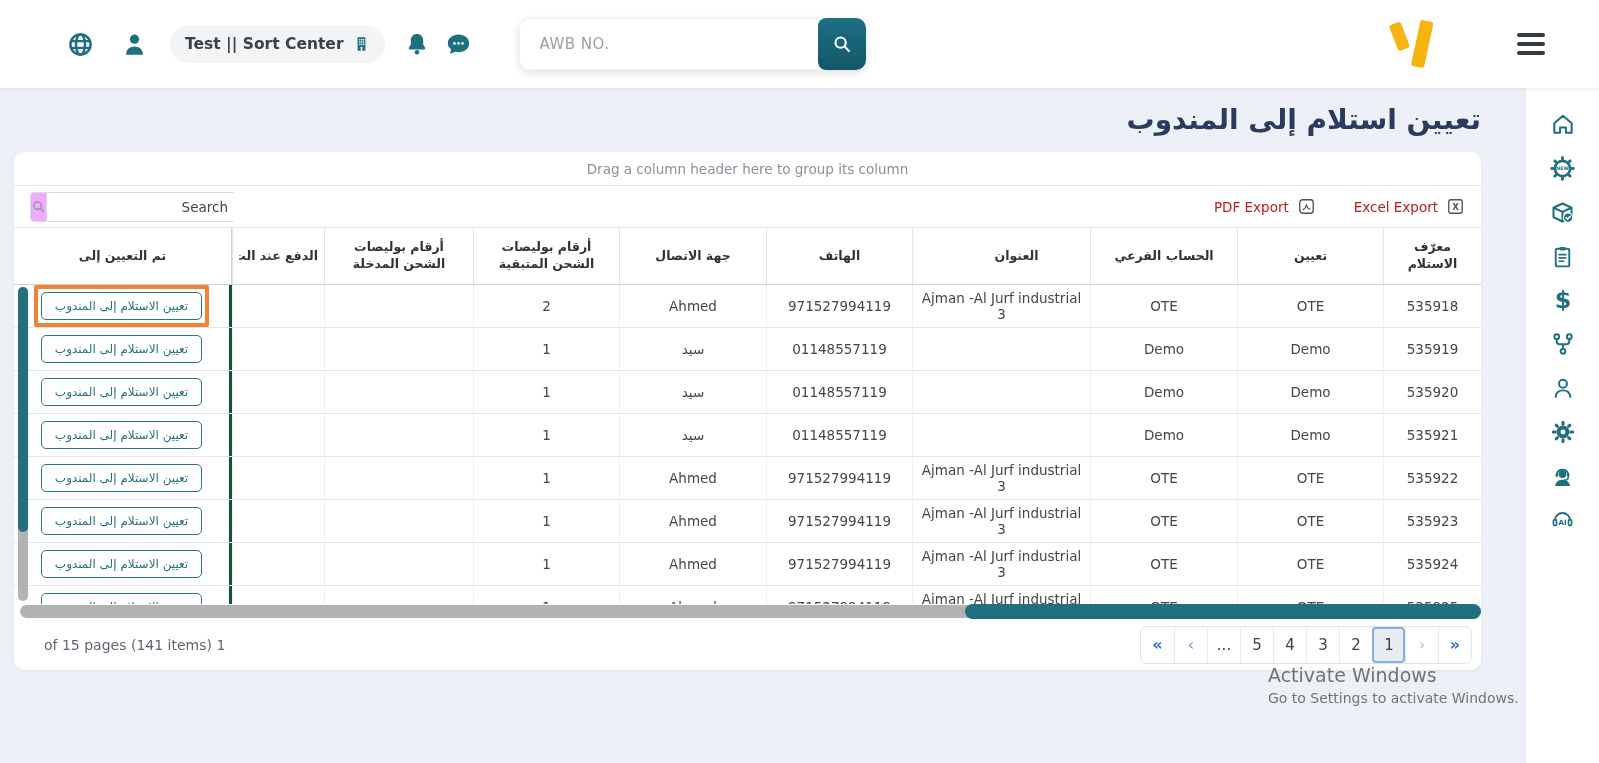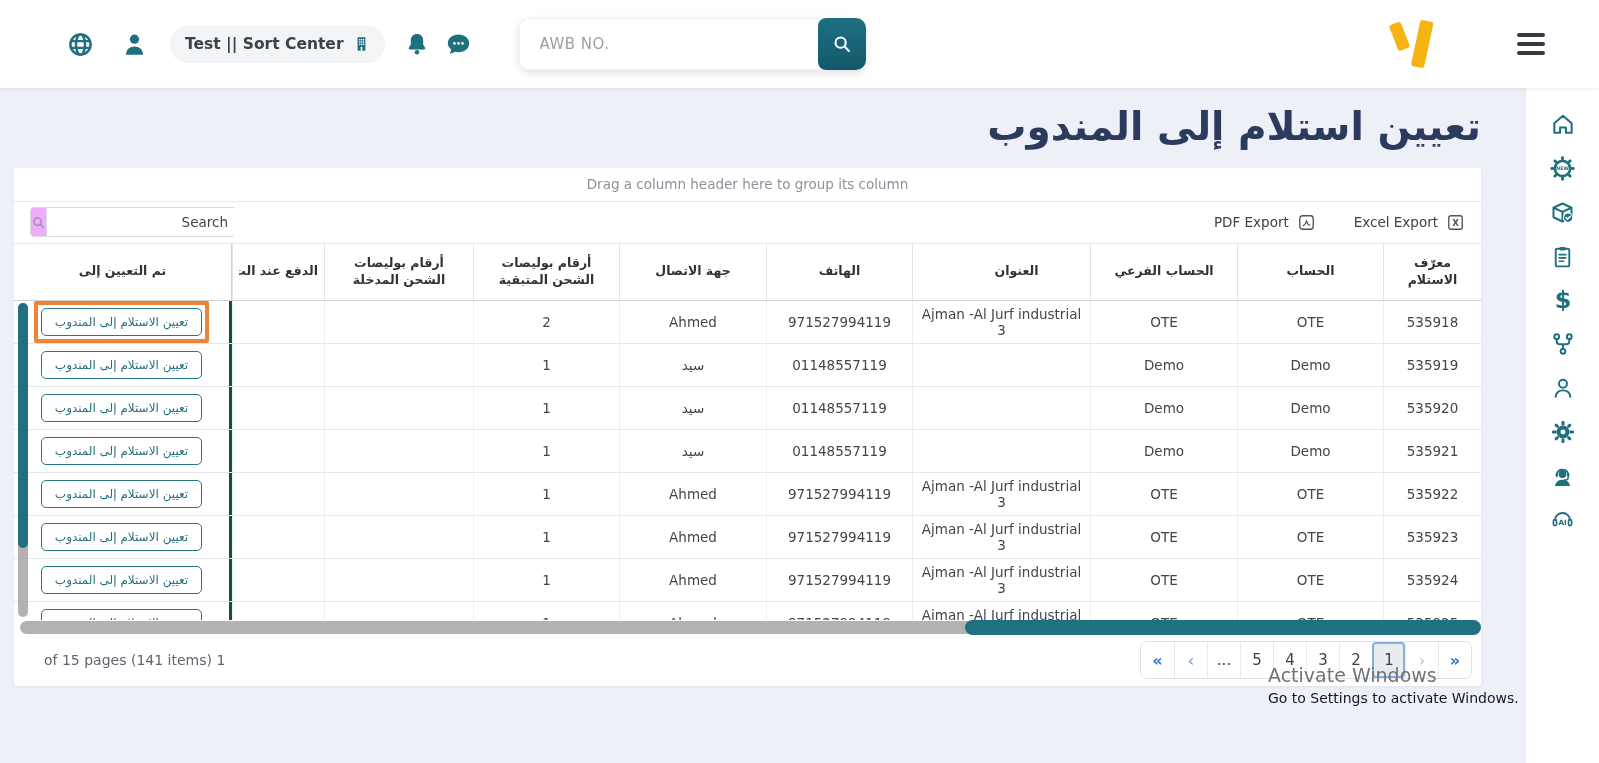--- a/index.html
+++ b/index.html
@@ -45,41 +45,41 @@
   .sidebar {
     position:absolute; top:88px; right:0; width:73px; height:675px; background:#fff;
     display:flex; flex-direction:column; align-items:center; padding-top:14px;
     box-shadow:-1px 0 3px rgba(0,0,0,.04); z-index:20;
   }
   .sb-item { width:44px; height:44px; display:flex; align-items:center; justify-content:center; cursor:pointer; flex:none; }
 
   
   .main { position:absolute; top:88px; left:0; width:1526px; padding:12px 45px 0 14px; }
   .page-title {
-    direction:rtl; text-align:right; font-size:39px; font-weight:bold; color:#2c3a5e;
+    direction:rtl; text-align:right; font-size:28px; font-weight:bold; color:#2c3a5e;
     line-height:1.4; margin-bottom:13px;
   }
   .panel {
-    background:#fff; width:1467px; height:518px; border-radius:3px;
+    background:#fff; width:1467px; height:518px; border-radius:10px;
     box-shadow:0 1px 3px rgba(16,24,40,.07); position:relative;
   }
   .group-hint {
     height:34px; display:flex; align-items:center; justify-content:center;
     color:#8b919a; font-size:13.5px; border-bottom:1px solid #e6e9ec;
   }
   .toolbar { height:41px; display:flex; align-items:center; padding:0 16px; }
   .search-box { display:flex; align-items:stretch; width:206px; height:30px; border:1px solid #d7dbdf; border-radius:4px; background:#f0abfc; }
   .search-box .icon-cell { width:30px; border-right:1px solid #d7dbdf; display:flex; align-items:center; justify-content:center; }
   .search-box input {
     flex:1; border:none; outline:none; padding:0 10px; font-size:13.5px; text-align:right;
     font-family:"DejaVu Sans","Liberation Sans",sans-serif; color:#3a4046; border-radius:0 4px 4px 0;
   }
   .search-box input::placeholder { color:#3f454c; }
   .exports { margin-left:auto; display:flex; align-items:center; gap:38px; }
-  .export-btn { display:flex; align-items:center; gap:8px; font-size:13.5px; color:#404040; cursor:pointer; }
+  .export-btn { display:flex; align-items:center; gap:8px; font-size:13.5px; color:#b91c1c; cursor:pointer; }
 
   
   .thead { display:flex; height:58px; border-top:1px solid #e6e9ec; border-bottom:1px solid #ccd1d6; }
   .th {
     display:flex; align-items:center; justify-content:center; text-align:center;
     font-weight:bold; font-size:12.5px; color:#2f3337; line-height:1.35;
     border-left:1px solid #e0e4e8; padding:2px 6px; direction:rtl;
   }
   .th:first-child { border-left:none; }
   .c-assign{width:218px;} .c-cod{width:92px;} .c-entered{width:149px;} .c-remaining{width:146px;}
@@ -124,21 +124,21 @@
   }
   .pg:first-child { border-left:none; }
   .pg.first,.pg.last { color:#2e6fd6; font-weight:bold; font-size:16px; }
   .pg.prev { color:#6e95cf; font-size:16px; }
   .pg.next { color:#b9c4d2; font-size:16px; }
   .pg.active { background:#e9ecef; outline:2px solid #86aee6; outline-offset:-2px; border-radius:4px; }
 
   
   .watermark { position:absolute; left:1268px; top:664px; z-index:40; pointer-events:none; }
   .wm1 { font-size:19px; color:#737373; }
-  .wm2 { font-size:14px; color:#0f172a; margin-top:4px; }
+  .wm2 { font-size:14px; color:#737373; margin-top:4px; }
 
   svg { display:block; }
 </style>
 </head>
 <body>
 
 <header class="topbar">
   <div class="tb-icon">
     <svg width="27" height="27" viewBox="0 0 24 24" fill="none" stroke="#1e6f80" stroke-width="2.2">
       <circle cx="12" cy="12" r="9"></circle>
@@ -344,21 +344,21 @@
       <div class="th c-assign">تم التعيين إلى</div>
       <div class="th c-cod">
           <span class="clip">الدفع عند الت</span>
         </div>
       <div class="th c-entered">أرقام بوليصات الشحن المدخلة</div>
       <div class="th c-remaining">أرقام بوليصات الشحن المتبقية</div>
       <div class="th c-contact">جهة الاتصال</div>
       <div class="th c-phone">الهاتف</div>
       <div class="th c-address">العنوان</div>
       <div class="th c-sub">الحساب الفرعي</div>
-      <div class="th c-account">الحساب</div>
+      <div class="th c-account">تعيين</div>
       <div class="th c-id">معرّف الاستلام</div>
     </div>
 
     <div class="tbody">
 
       <div class="trow highlighted">
     <div class="cell c-assign">
       <span class="hl-box">
         <button class="assign-btn">تعيين الاستلام إلى المندوب</button>
       </span>

